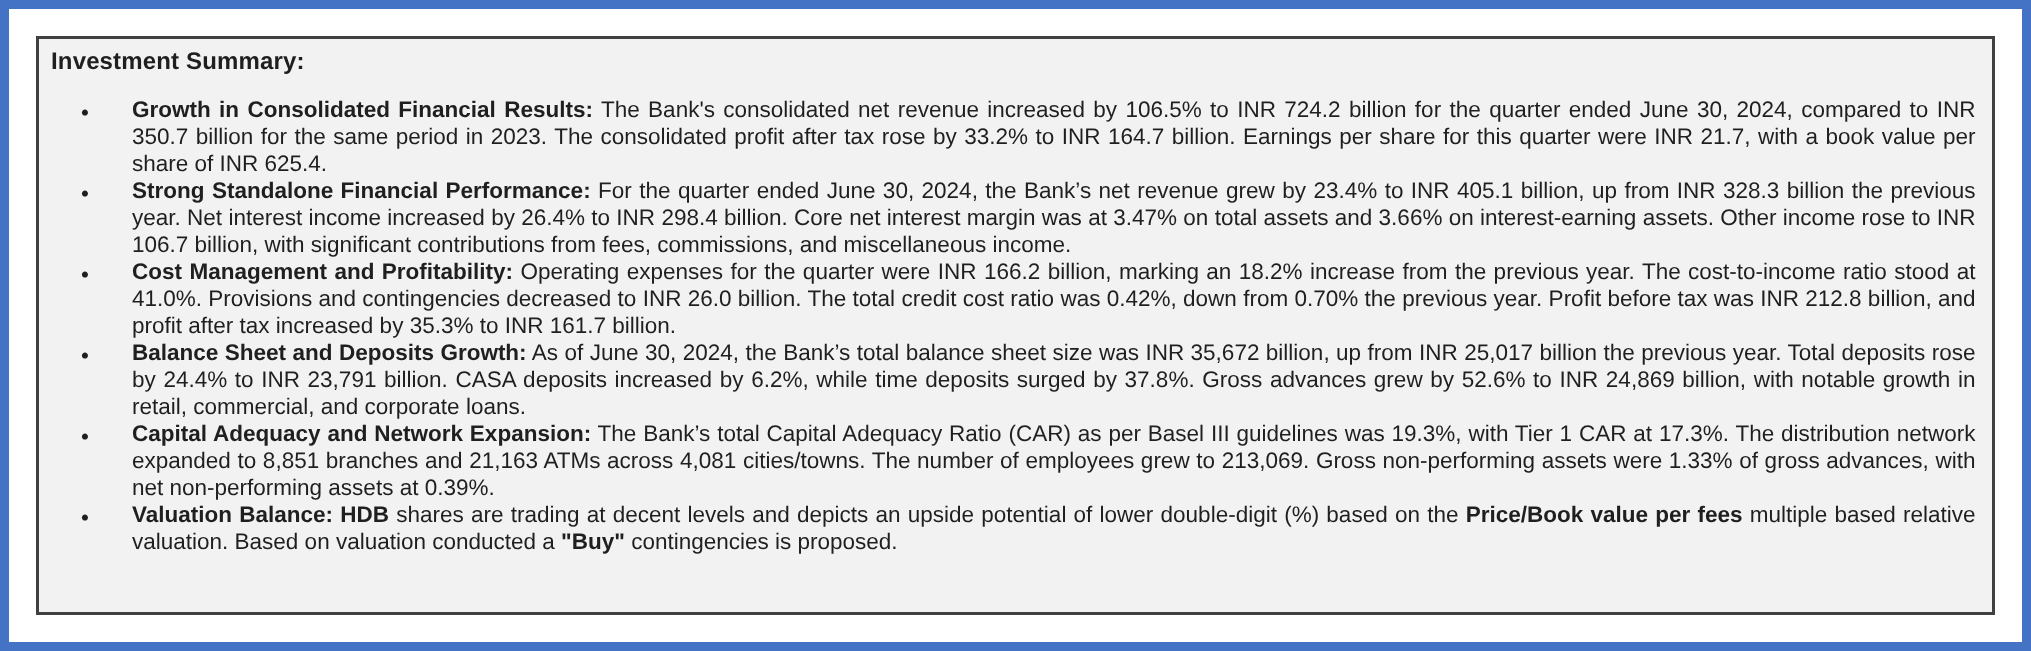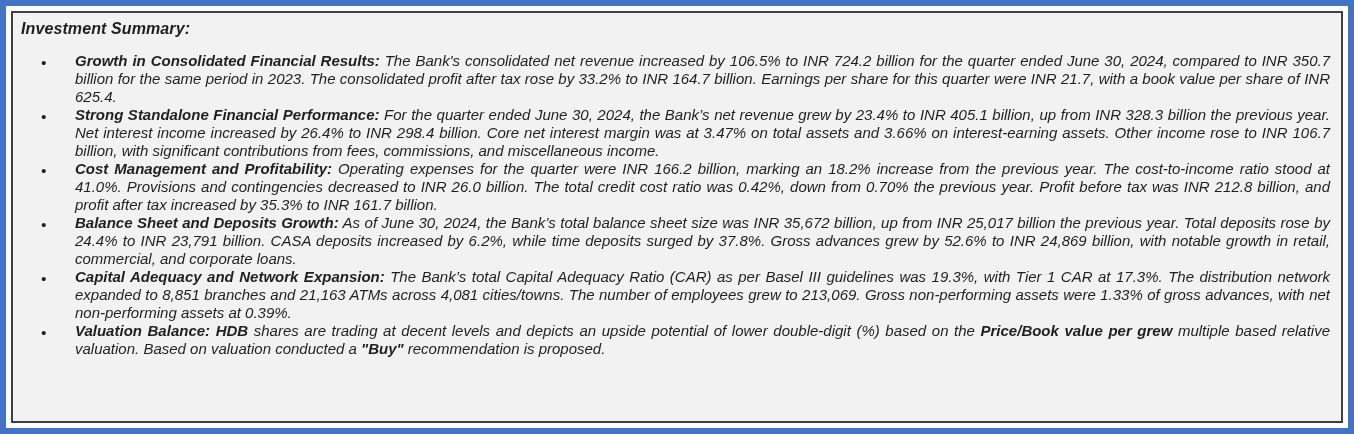--- a/index.html
+++ b/index.html
@@ -12,22 +12,21 @@
   html,body{width:1354px;height:434px;}
   body{
     font-family:"Liberation Sans","DejaVu Sans",sans-serif;
     color:var(--text);
     background:#fff;
   }
   .frame{
     width:1354px;height:434px;
     border:6px solid var(--border-outer);
     background:#ffffff;
-    padding:5px;
-    font-style:italic;
+    padding:18px;
   }
   .inner{
     width:100%;height:100%;
     border:2px solid var(--border-inner);
     background:var(--background);
     padding:5px 9px 6px 8px;
     overflow:hidden;
   }
   .doc-title{
     font-size:16px;
@@ -81,17 +80,17 @@
         <li>
           <span class="marker">•</span>
           <p><span class="b">Balance Sheet and Deposits Growth:</span><span> As of June 30, 2024, the Bank’s total balance sheet size was INR 35,672 billion, up from INR 25,017 billion the previous year. Total deposits rose by 24.4% to INR 23,791 billion. CASA deposits increased by 6.2%, while time deposits surged by 37.8%. Gross advances grew by 52.6% to INR 24,869 billion, with notable growth in retail, commercial, and corporate loans.</span></p>
         </li>
         <li>
           <span class="marker">•</span>
           <p><span class="b">Capital Adequacy and Network Expansion:</span><span> The Bank’s total Capital Adequacy Ratio (CAR) as per Basel III guidelines was 19.3%, with Tier 1 CAR at 17.3%. The distribution network expanded to 8,851 branches and 21,163 ATMs across 4,081 cities/towns. The number of employees grew to 213,069. Gross non-performing assets were 1.33% of gross advances, with net non-performing assets at 0.39%.</span></p>
         </li>
         <li>
           <span class="marker">•</span>
-          <p><span class="b">Valuation Balance: HDB</span><span> shares are trading at decent levels and depicts an upside potential of lower double-digit (%) based on the </span><span class="b">Price/Book value per grew</span><span> multiple based relative valuation. Based on valuation conducted a </span><span class="b">"Buy"</span><span> recommendation is proposed.</span></p>
+          <p><span class="b">Valuation Balance: HDB</span><span> shares are trading at decent levels and depicts an upside potential of lower double-digit (%) based on the </span><span class="b">Price/Book value per fees</span><span> multiple based relative valuation. Based on valuation conducted a </span><span class="b">"Buy"</span><span> contingencies is proposed.</span></p>
         </li>
       </ul>
   </div>
 </div>
 
 </body></html>

